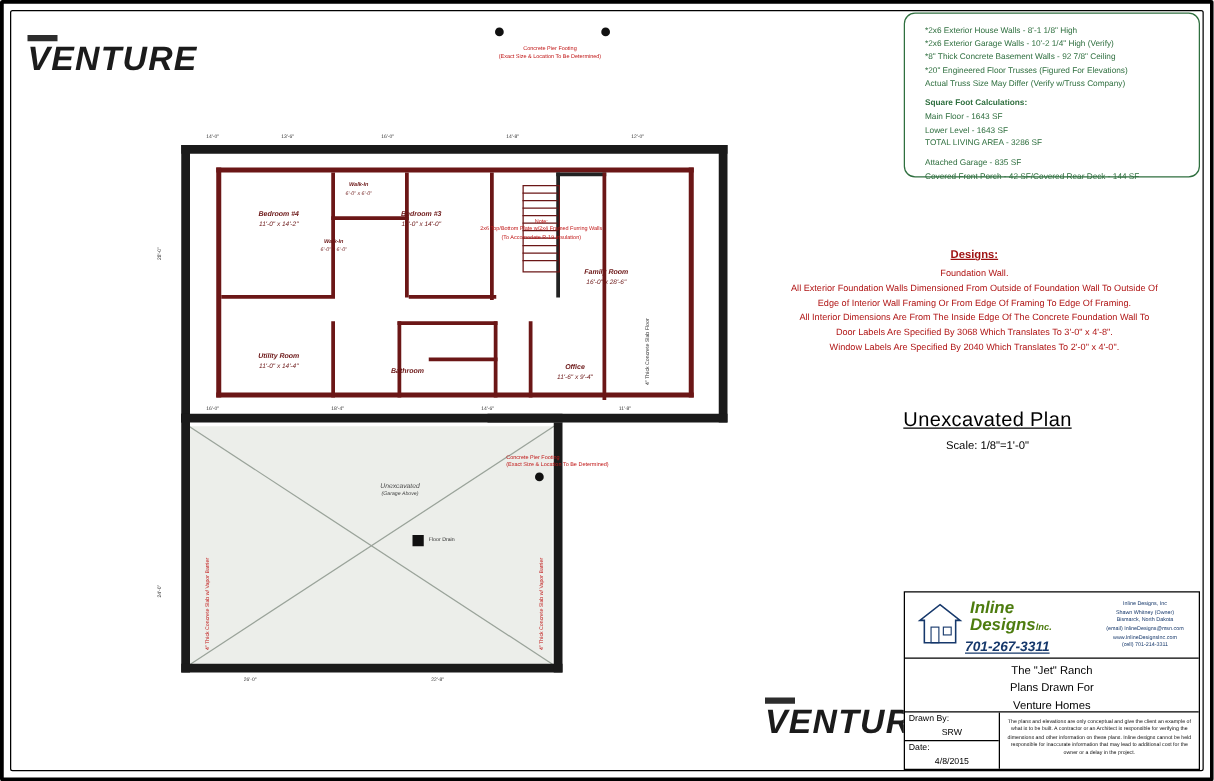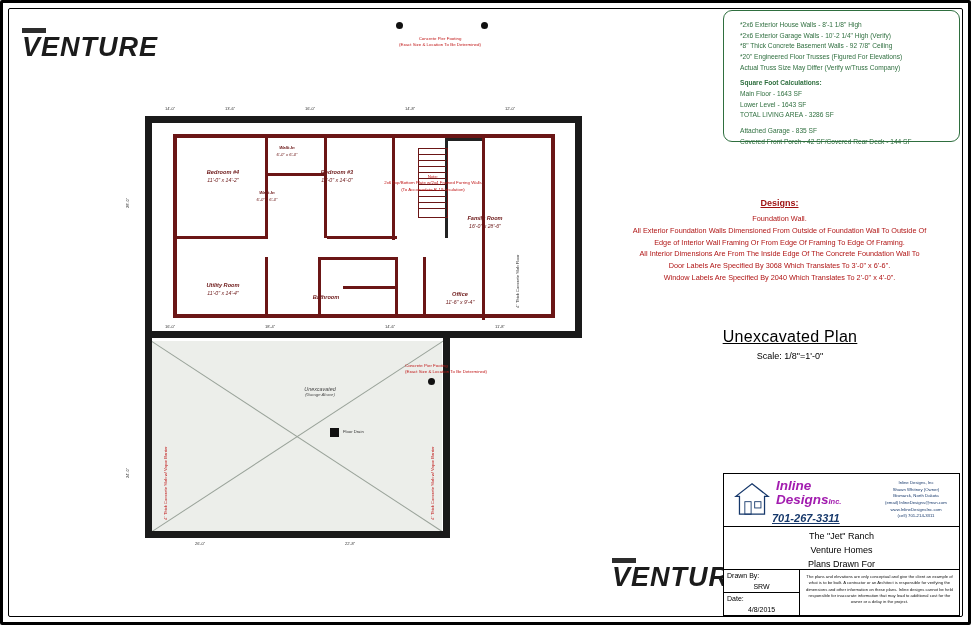--- a/index.html
+++ b/index.html
@@ -84,21 +84,21 @@
   }
 
   
   #title-block {
     position:absolute; left:723px; top:473px; width:237px; height:143px;
     border:1px solid #000; box-sizing:border-box; background:#fff;
   }
   #tb-logo-row { position:absolute; left:0; top:0; width:100%; height:52px; border-bottom:1px solid #000; }
   #inline-name {
     position:absolute; left:52px; top:5px; font-size:13.5px; font-style:italic;
-    font-weight:bold; color:#a21caf; line-height:1.05;
+    font-weight:bold; color:#4d7c0f; line-height:1.05;
   }
   #inline-name .inc { font-size:7.5px; font-style:italic; font-weight:bold; }
   #inline-phone {
     position:absolute; left:48px; top:38px; font-size:11px; font-weight:bold;
     color:#16386b; text-decoration:underline; font-style:italic;
   }
   #inline-contact {
     position:absolute; left:150px; top:6px; width:84px;
     font-size:4.3px; line-height:1.55; color:#16386b; text-align:center;
   }
@@ -219,21 +219,21 @@
     <div>Covered Front Porch - 42 SF/Covered Rear Deck - 144 SF</div>
   </div>
 </div>
 
 <div id="basement-notes">
   <div class="bn-title">Designs:</div>
   <div>Foundation Wall.</div>
   <div>All Exterior Foundation Walls Dimensioned From Outside of Foundation Wall To Outside Of</div>
   <div>Edge of Interior Wall Framing Or From Edge Of Framing To Edge Of Framing.</div>
   <div>All Interior Dimensions Are From The Inside Edge Of The Concrete Foundation Wall To</div>
-  <div>Door Labels Are Specified By 3068 Which Translates To 3'-0" x 6'-6".</div>
+  <div>Door Labels Are Specified By 3068 Which Translates To 3'-0" x 4'-8".</div>
   <div>Window Labels Are Specified By 2040 Which Translates To 2'-0" x 4'-0".</div>
 </div>
 
 <div id="plan-title">
   <div class="pt-main">Unexcavated Plan</div>
   <div class="pt-scale">Scale:  1/8"=1'-0"</div>
 </div>
 
 <div id="title-block">
   <div id="tb-logo-row">
@@ -251,22 +251,22 @@
       <div>Inline Designs, Inc</div>
       <div>Shawn Whitney (Owner)</div>
       <div>Bismarck, North Dakota</div>
       <div>(email) InlineDesigns@msn.com</div>
       <div>www.InlineDesignsInc.com</div>
       <div>(cell) 701-214-3311</div>
     </div>
   </div>
   <div id="tb-project">
     <div>The "Jet" Ranch</div>
+    <div>Plans Drawn For</div>
     <div>Venture Homes</div>
-    <div>Plans Drawn For</div>
   </div>
   <div id="tb-bottom">
     <div id="tb-left">
       <div class="row first">
         <span>Drawn By:</span>
         <span class="val">SRW</span>
       </div>
       <div class="row">
         <span>Date:</span>
         <span class="val">4/8/2015</span>

